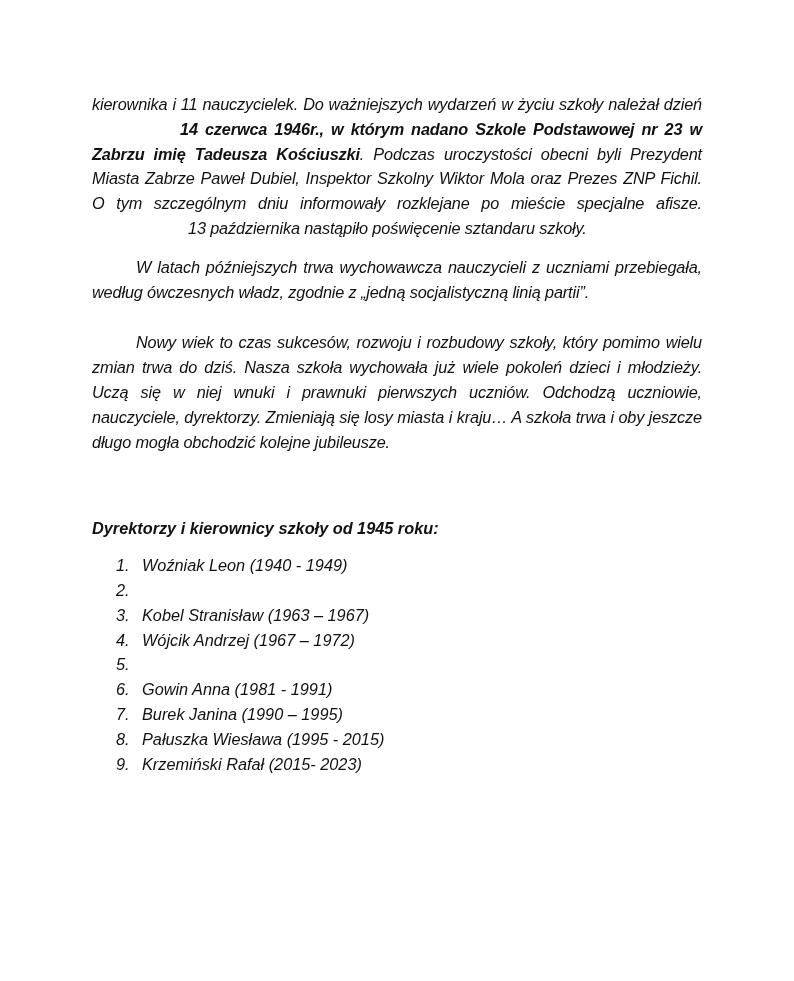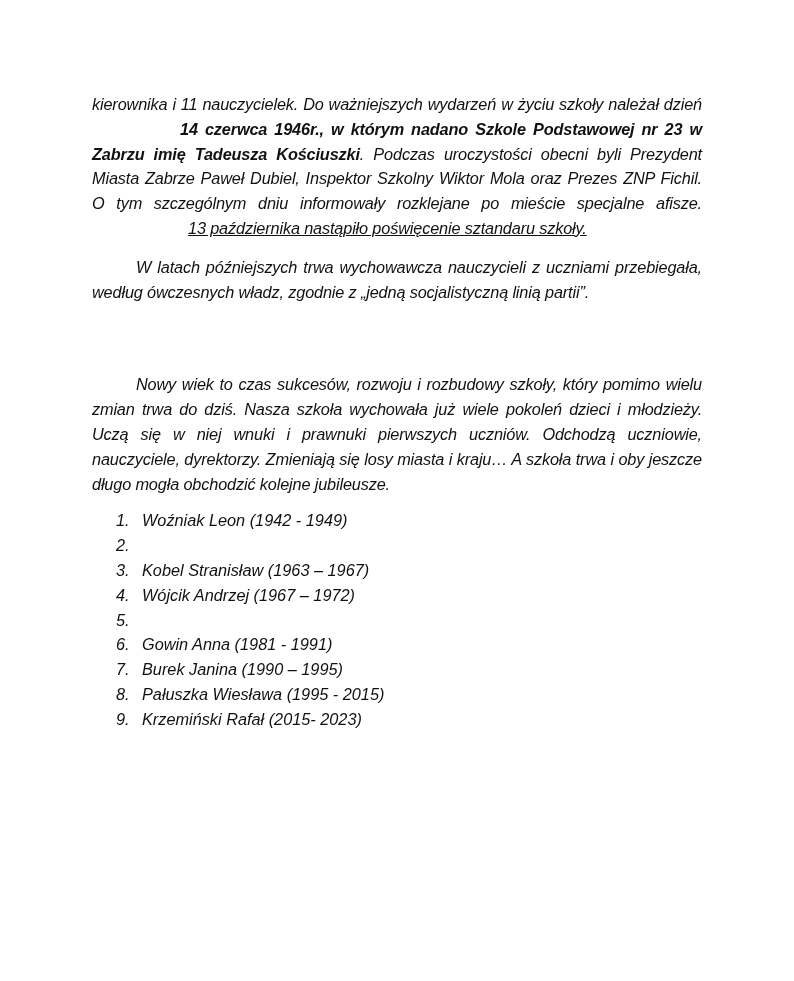--- a/index.html
+++ b/index.html
@@ -2,47 +2,48 @@
 <html><head>
 <meta charset="utf-8">
 <style>
   html, body { margin: 0; padding: 0; background: #ffffff; }
   body { width: 794px; height: 981px; position: relative; overflow: hidden;
          font-family: "Liberation Sans", "DejaVu Sans", sans-serif; color: #111; }
   .page { position: absolute; left: 92px; top: 92px; width: 610px; }
   .p { font-style: italic; font-size: 16.3px; line-height: 24.8px; text-align: justify;
        text-align-last: left; margin: 0; letter-spacing: -0.15px; }
   .b { font-weight: bold; }
-  .u { text-decoration: underline; }
+  .u { }
   .indent { text-indent: 44px; }
   .gap-d { display: inline-block; width: 88px; }
   .gap-s { display: inline-block; width: 96px; }
   #p1 { margin-top: 0; }
   #p2 { margin-top: 14px; }
-  #p3 { margin-top: 68px; }
+  #p3 { margin-top: 26px; }
   .heading { font-style: italic; font-weight: bold; font-size: 16.3px; margin: 62px 0 0 0; line-height: 24.8px; }
   ol.list { list-style: none; padding: 0; margin: 12px 0 0 24px; }
   ol.list li { font-style: italic; font-size: 16.3px; line-height: 24.8px; display: flex; }
   ol.list .num { width: 26px; flex: 0 0 auto; }
 </style>
 </head>
 <body>
 
 <div class="page">
   <p class="p" id="p1"><span>kierownika i 11 nauczycielek. Do ważniejszych wydarzeń w życiu szkoły należał dzień</span><span class="gap-d"></span><span class="b">14 czerwca 1946r., w którym nadano Szkole Podstawowej nr 23 w Zabrzu imię Tadeusza Kościuszki</span><span>. Podczas uroczystości obecni byli Prezydent Miasta Zabrze Paweł Dubiel, Inspektor Szkolny Wiktor Mola oraz Prezes ZNP Fichil. O tym szczególnym dniu informowały rozklejane po mieście specjalne afisze.</span><span class="gap-s"></span><span class="u">13 października nastąpiło poświęcenie sztandaru szkoły.</span></p>
 
   <p class="p indent" id="p2">W latach późniejszych trwa wychowawcza nauczycieli z uczniami przebiegała, według ówczesnych władz, zgodnie z „jedną socjalistyczną linią partii”.</p>
 
   <p class="p indent" id="p3">Nowy wiek to czas sukcesów, rozwoju i rozbudowy szkoły, który pomimo wielu zmian trwa do dziś. Nasza szkoła wychowała już wiele pokoleń dzieci i młodzieży. Uczą się w niej wnuki i prawnuki pierwszych uczniów. Odchodzą uczniowie, nauczyciele, dyrektorzy. Zmieniają się losy miasta i kraju… A szkoła trwa i oby jeszcze długo mogła obchodzić kolejne jubileusze.</p>
 
+  <p class="heading">Dyrektorzy i kierownicy szkoły od 1945 roku:</p>
 
   <ol class="list">
     <li>
         <span class="num">1.</span>
-        <span>Woźniak Leon (1942 - 1949)</span>
+        <span>Woźniak Leon (1940 - 1949)</span>
       </li>
     <li>
         <span class="num">2.</span>
       </li>
     <li>
         <span class="num">3.</span>
         <span>Kobel Stranisław (1963 – 1967)</span>
       </li>
     <li>
         <span class="num">4.</span>

